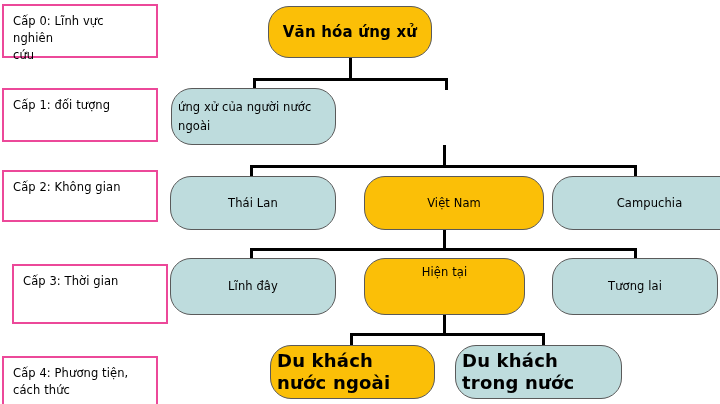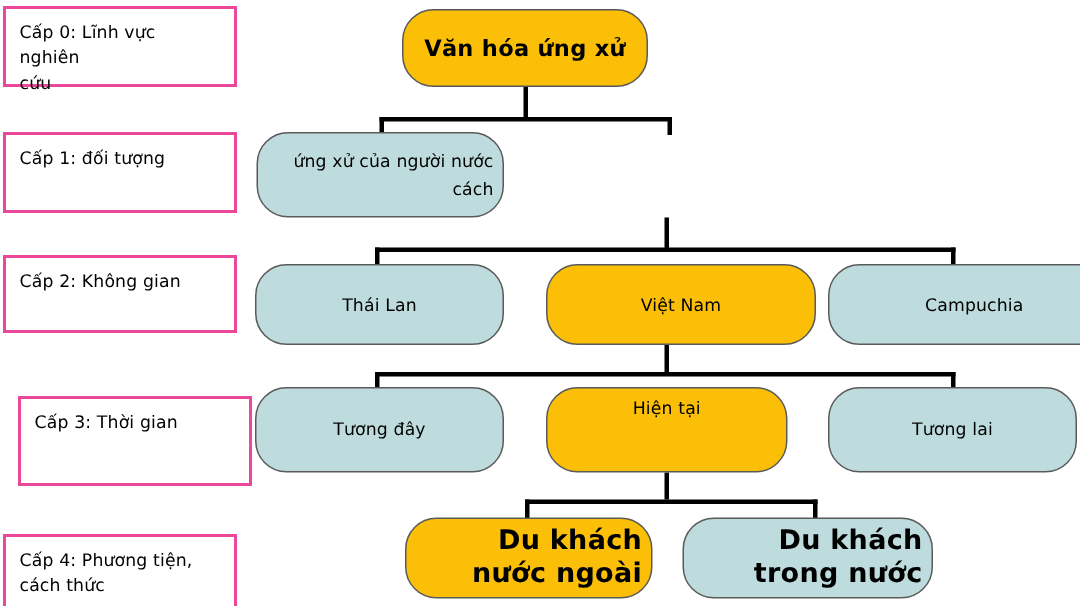--- a/index.html
+++ b/index.html
@@ -35,21 +35,21 @@
 
   
   .node {
     position: absolute;
     box-sizing: border-box;
     border: 1px solid #5a5a5a;
     border-radius: 21px;
     display: flex;
     align-items: center;
     justify-content: center;
-    text-align: right;
+    text-align: left;
     color: #000000;
     font-size: 11.5px;
     line-height: 19px;
     padding: 0 6px;
     letter-spacing: 0.1px;
   }
   .node.orange { background: #FBBF07; }
   .node.blue   { background: #BEDCDD; }
 
   .node.root {
@@ -125,30 +125,30 @@
   <div class="line v" style="left:634px; top:248px; height:11px;"></div>
 
   <div class="line v" style="left:443px; top:315px; height:18px;"></div>
 
   <div class="line h" style="left:350px; top:333px; width:195px;"></div>
   <div class="line v" style="left:350px; top:333px; height:13px;"></div>
   <div class="line v" style="left:542px; top:333px; height:13px;"></div>
 
   <div class="node orange root" style="left:268px; top:6px; width:164px; height:52px;">Văn hóa ứng xử</div>
 
-  <div class="node blue" style="left:171px; top:88px; width:165px; height:57px;">ứng xử của người nước cách</div>
+  <div class="node blue" style="left:171px; top:88px; width:165px; height:57px;">ứng xử của người nước ngoài</div>
 
 
   <div class="node blue" style="left:170px; top:176px; width:166px; height:54px;">Thái Lan</div>
 
   <div class="node orange" style="left:364px; top:176px; width:180px; height:54px;">Việt Nam</div>
 
   <div class="node blue" style="left:552px; top:176px; width:195px; height:54px;">Campuchia</div>
 
-  <div class="node blue" style="left:170px; top:258px; width:166px; height:57px;">Tương đây</div>
+  <div class="node blue" style="left:170px; top:258px; width:166px; height:57px;">Lĩnh đây</div>
 
   <div class="node orange top-text" style="left:364px; top:258px; width:161px; height:57px;">Hiện tại</div>
 
   <div class="node blue" style="left:552px; top:258px; width:166px; height:57px;">Tương lai</div>
 
   <div class="node orange leaf-big" style="left:270px; top:345px; width:165px; height:54px;">Du khách nước ngoài</div>
 
   <div class="node blue leaf-big" style="left:455px; top:345px; width:167px; height:54px;">Du khách trong nước</div>
 
 </div>

